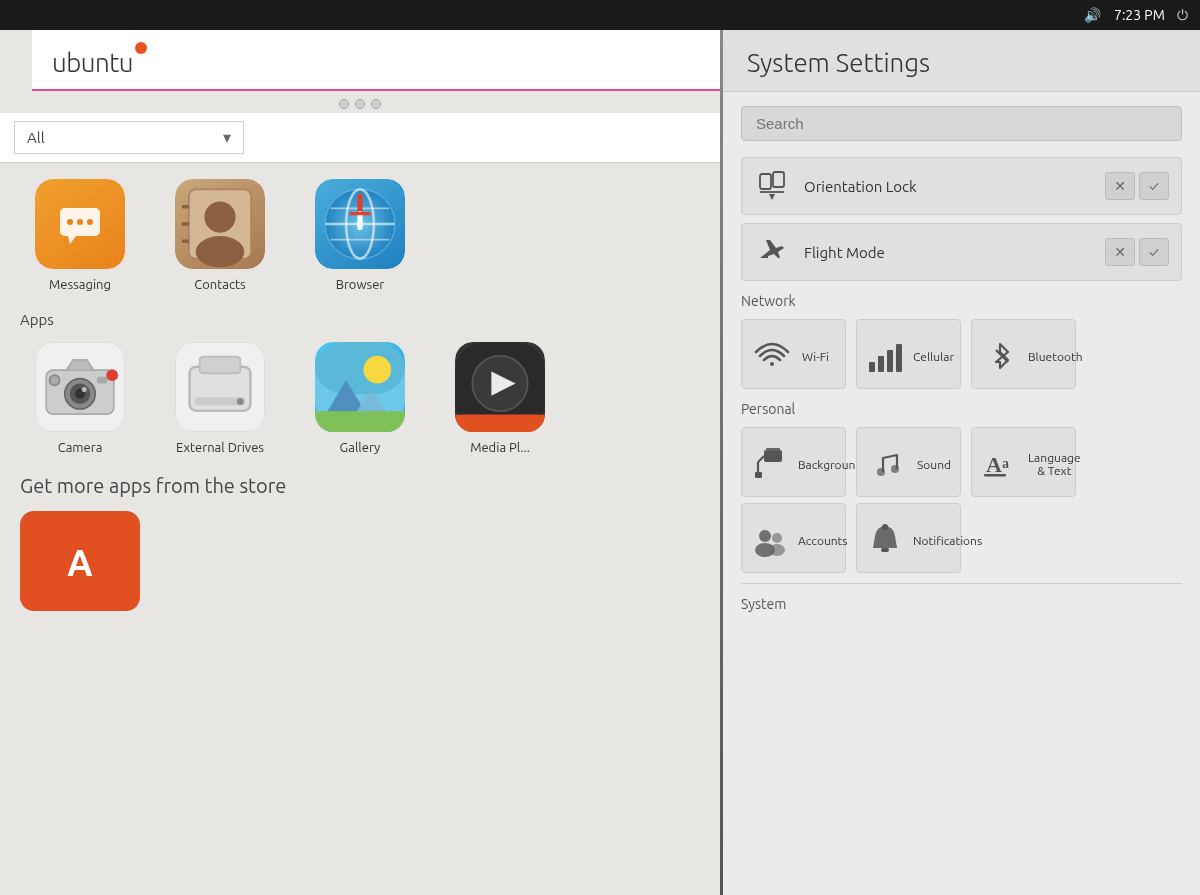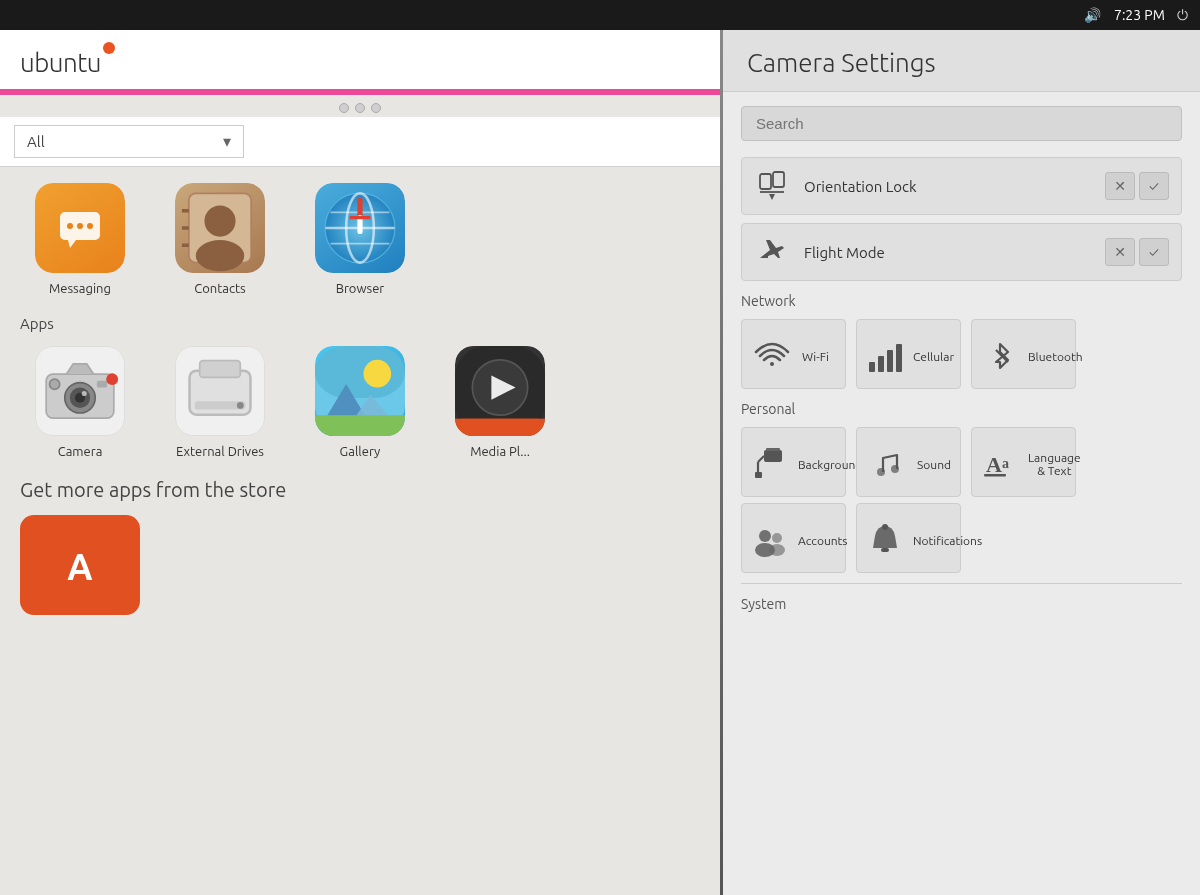--- a/index.html
+++ b/index.html
@@ -45,21 +45,22 @@
       background: #e8e6e3;
       display: flex;
       flex-direction: column;
       position: relative;
       overflow: hidden;
     }
 
     .ubuntu-header {
       background: #fff;
       padding: 18px 20px 12px 20px;
-      border-bottom: 6px solid #ec4899;
+      border-bottom: 2px solid #ec4899;
+      margin-left: 32px;
     }
 
     .ubuntu-logo {
       display: flex;
       align-items: center;
       gap: 4px;
     }
 
     .ubuntu-text {
       font-size: 26px;
@@ -592,21 +593,21 @@
       </div>
     </div>
 
   </div>
 
   <div class="divider-line"></div>
 
   <div class="right-panel">
 
     <div class="settings-header">
-      <span class="settings-title">Camera Settings</span>
+      <span class="settings-title">System Settings</span>
     </div>
 
     <div class="settings-content">
 
       <div class="search-bar">
         <input class="search-input-field" type="text" placeholder="Search" style="">
       </div>
 
       <div class="quick-toggle">
         <div class="toggle-icon">

